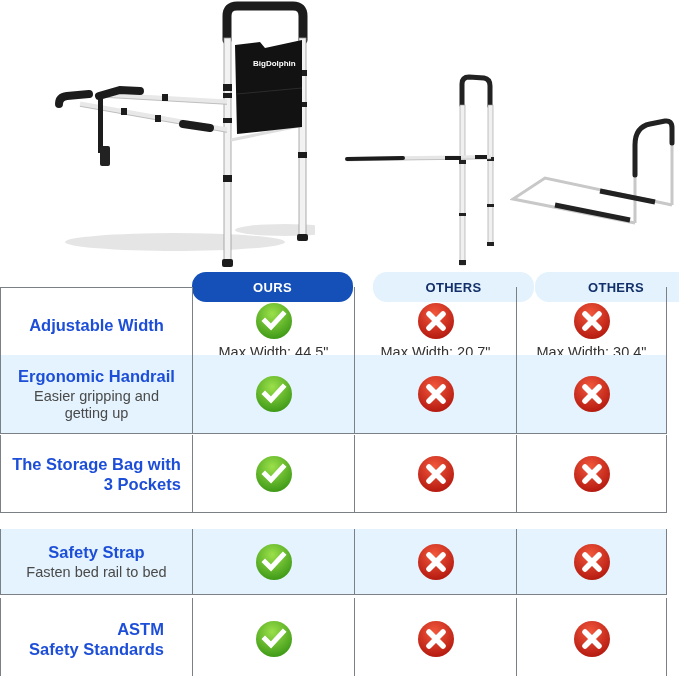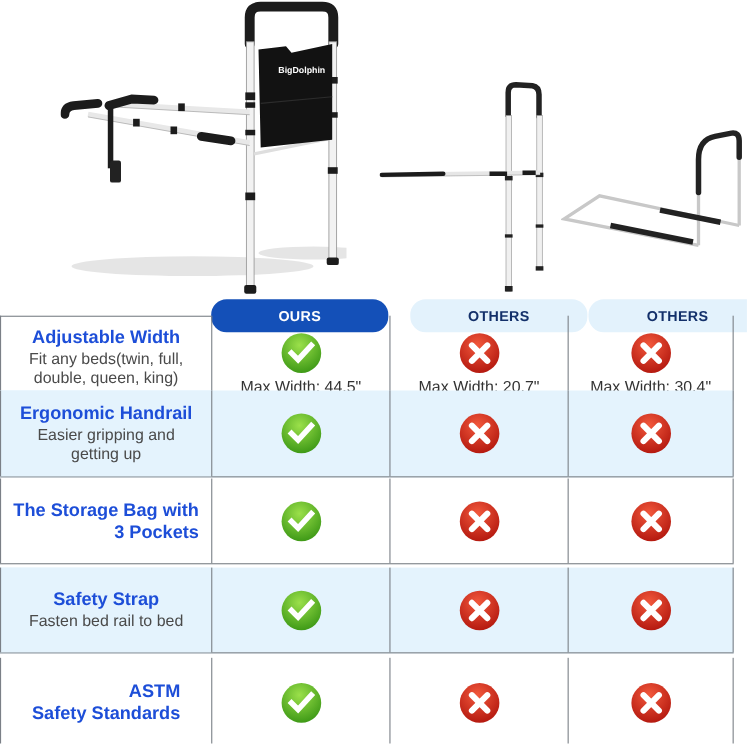--- a/index.html
+++ b/index.html
@@ -123,24 +123,20 @@
 
 <div class="pill ours">OURS</div>
 <div class="pill others o1">OTHERS</div>
 <div class="pill others o2">OTHERS</div>
 
 <div class="table">
 
   <div class="row first" style="top:0; height:77px;">
     <div class="cell feature">
       <div class="feat-title">Adjustable Width</div>
-      <div class="feat-sub">
-        <div>Fit any beds(twin, full,</div>
-        <div>double, queen, king)</div>
-      </div>
     </div>
     <div class="cell c1">
       <svg class="icon" viewBox="0 0 40 40">
           <defs>
             <radialGradient id="g1" cx="45%" cy="30%" r="70%">
               <stop offset="0" stop-color="#9be04a"></stop>
               <stop offset="1" stop-color="#3f9a17"></stop>
             </radialGradient>
           </defs>
           <circle cx="20" cy="20" r="18" fill="url(#g1)"></circle>
@@ -218,21 +214,21 @@
         </svg>
     </div>
     <div class="cell c3">
       <svg class="icon" viewBox="0 0 40 40">
           <circle cx="20" cy="20" r="18" fill="url(#r1)"></circle>
           <path d="M13 13 L27 27 M27 13 L13 27" stroke="#fff" stroke-width="5.5" stroke-linecap="round"></path>
         </svg>
     </div>
   </div>
 
-  <div class="row shaded" style="top:229px; height:78px;">
+  <div class="row shaded" style="top:242px; height:66px;">
     <div class="cell feature">
       <div class="feat-title">Safety Strap</div>
       <div class="feat-sub">
         <div>Fasten bed rail to bed</div>
       </div>
     </div>
     <div class="cell c1">
       <svg class="icon" viewBox="0 0 40 40">
           <circle cx="20" cy="20" r="18" fill="url(#g1)"></circle>
           <path d="M11 20 L17 26 L29 13" fill="none" stroke="#fff" stroke-width="5" stroke-linecap="square"></path>

